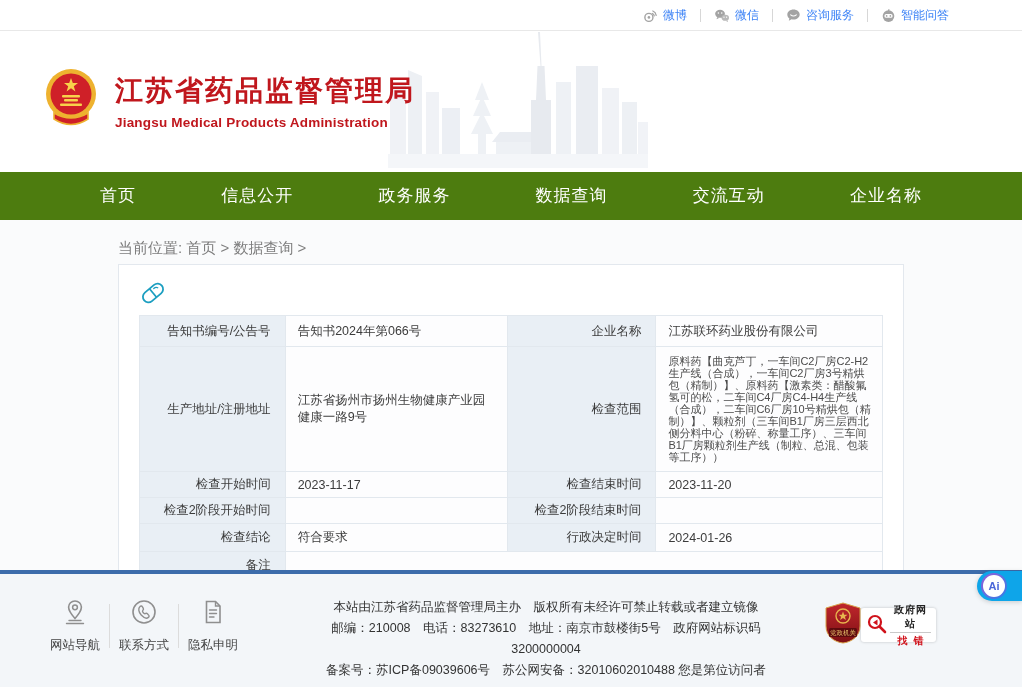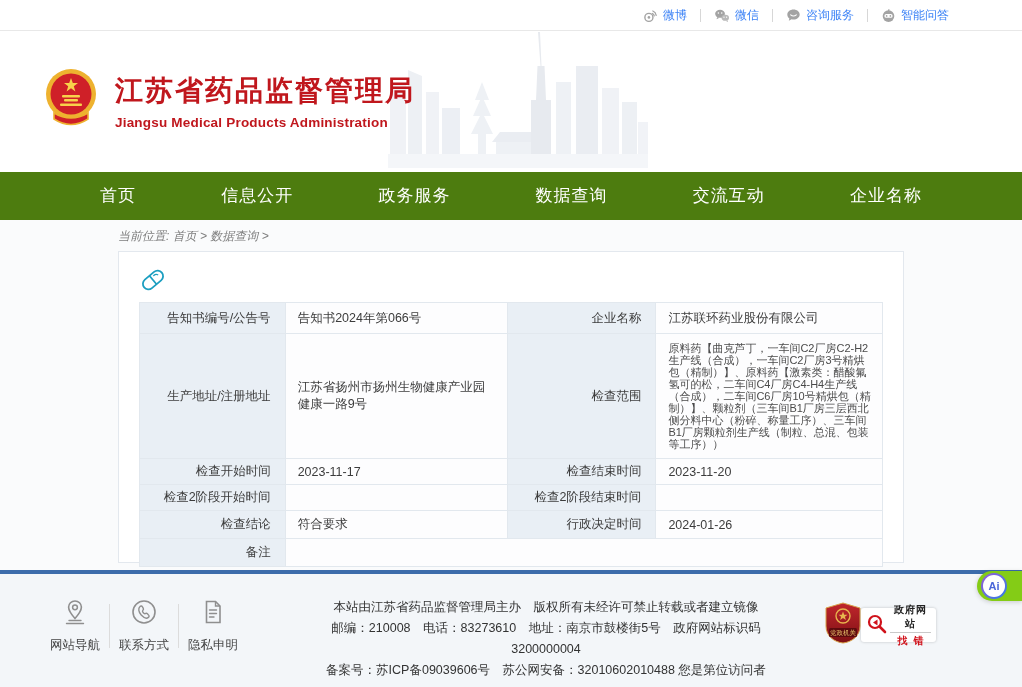--- a/index.html
+++ b/index.html
@@ -23,21 +23,21 @@
   .titles .t-zh { color:#c0171d; font-size:28px; font-weight:bold; letter-spacing:2px; }
   .titles .t-en { color:#c0171d; font-size:13.5px; font-weight:bold; margin-top:5px; letter-spacing:.2px; }
   
   .nav {
     height:48px; background:#4d7c0f; display:flex; align-items:center;
     justify-content:space-between; padding:0 100px;
   }
   .nav-item { color:#fff; font-size:17px; letter-spacing:1px; cursor:pointer; line-height:48px; }
   
   .main { height:350px; background:#fafbfc; padding-top:8px; }
-  .breadcrumb { margin:0 0 6px 118px; font-size:12px; color:#7d7d7d; cursor:pointer;font-style:italic; }
+  .breadcrumb { margin:11px 0 6px 118px; font-size:15px; color:#7d7d7d; cursor:pointer; }
   .card {
     margin-left:118px; width:786px; height:312px; background:#fff;
     border:1px solid #e3e8ee; padding:14px 20px 12px;
   }
   .pill-wrap { height:30px; margin-bottom:6px; }
   table.detail { width:100%; border-collapse:collapse; table-layout:fixed; }
   table.detail td { border:1px solid #e2e8ee; font-size:12.5px; color:#3c3c3c; vertical-align:middle; }
   td.lbl { background:#e9eff5; text-align:right; padding:4px 14px 4px 4px; }
   td.val { background:#fdfdfe; text-align:left; padding:4px 10px 4px 12px; }
   td.val.small-text { font-size:11px; line-height:12px; color:#4a4a4a; padding-top:8px; padding-bottom:8px; }
@@ -57,21 +57,21 @@
   .f-badges { position:absolute; right:86px; top:28px; display:flex; align-items:center; }
   .err-badge { width:75px; height:34px; background:#fff; border-radius:3px;
                box-shadow:0 0 3px rgba(0,0,0,.22); display:flex; align-items:center;
                padding:0 5px; gap:3px; cursor:pointer; }
   .err-txt { flex:1; }
   .err-l1 { font-size:10px; font-weight:bold; color:#222; letter-spacing:1px;
             border-bottom:1px solid #c9c9c9; padding-bottom:1px; text-align:center; }
   .err-l2 { font-size:10px; font-weight:bold; color:#d0121b; letter-spacing:6px;
             text-align:center; padding-top:1px; text-indent:6px; }
   
-  .ai-fab { position:absolute; right:0; top:571px; width:45px; height:30px; background:#84cc16;
+  .ai-fab { position:absolute; right:0; top:571px; width:45px; height:30px; background:#0ea5e9;
             border-radius:16px 0 0 16px; box-shadow:0 1px 5px rgba(0,0,0,.18);
             display:flex; align-items:center; padding-left:4px; cursor:pointer; }
   .ai-ring { width:26px; height:26px; border-radius:50%;
              background:linear-gradient(135deg,#9a5bd6,#2f7fe8);
              display:flex; align-items:center; justify-content:center; }
   .ai-core { width:22px; height:22px; border-radius:50%; background:#fff;
              display:flex; align-items:center; justify-content:center;
              font-size:11px; font-weight:bold; color:#4a66d8; }
 </style>
 </head>

